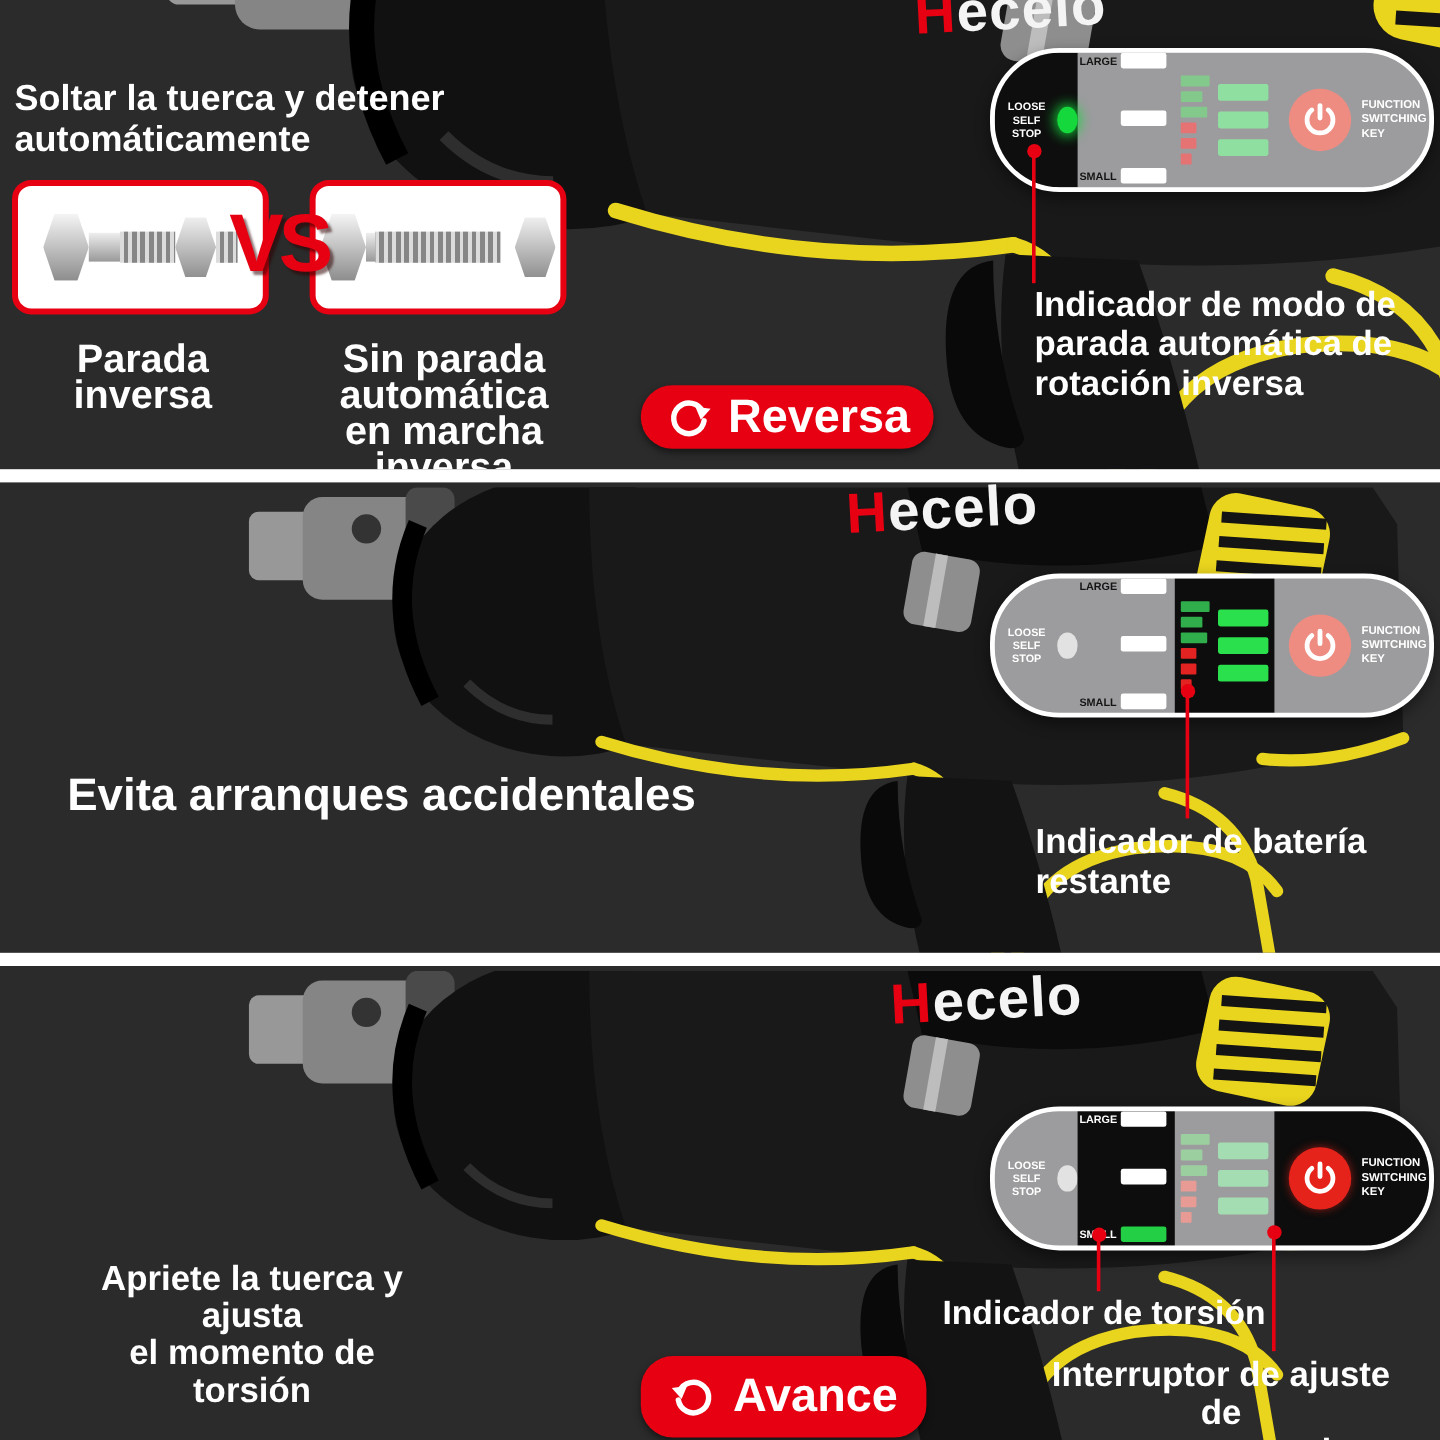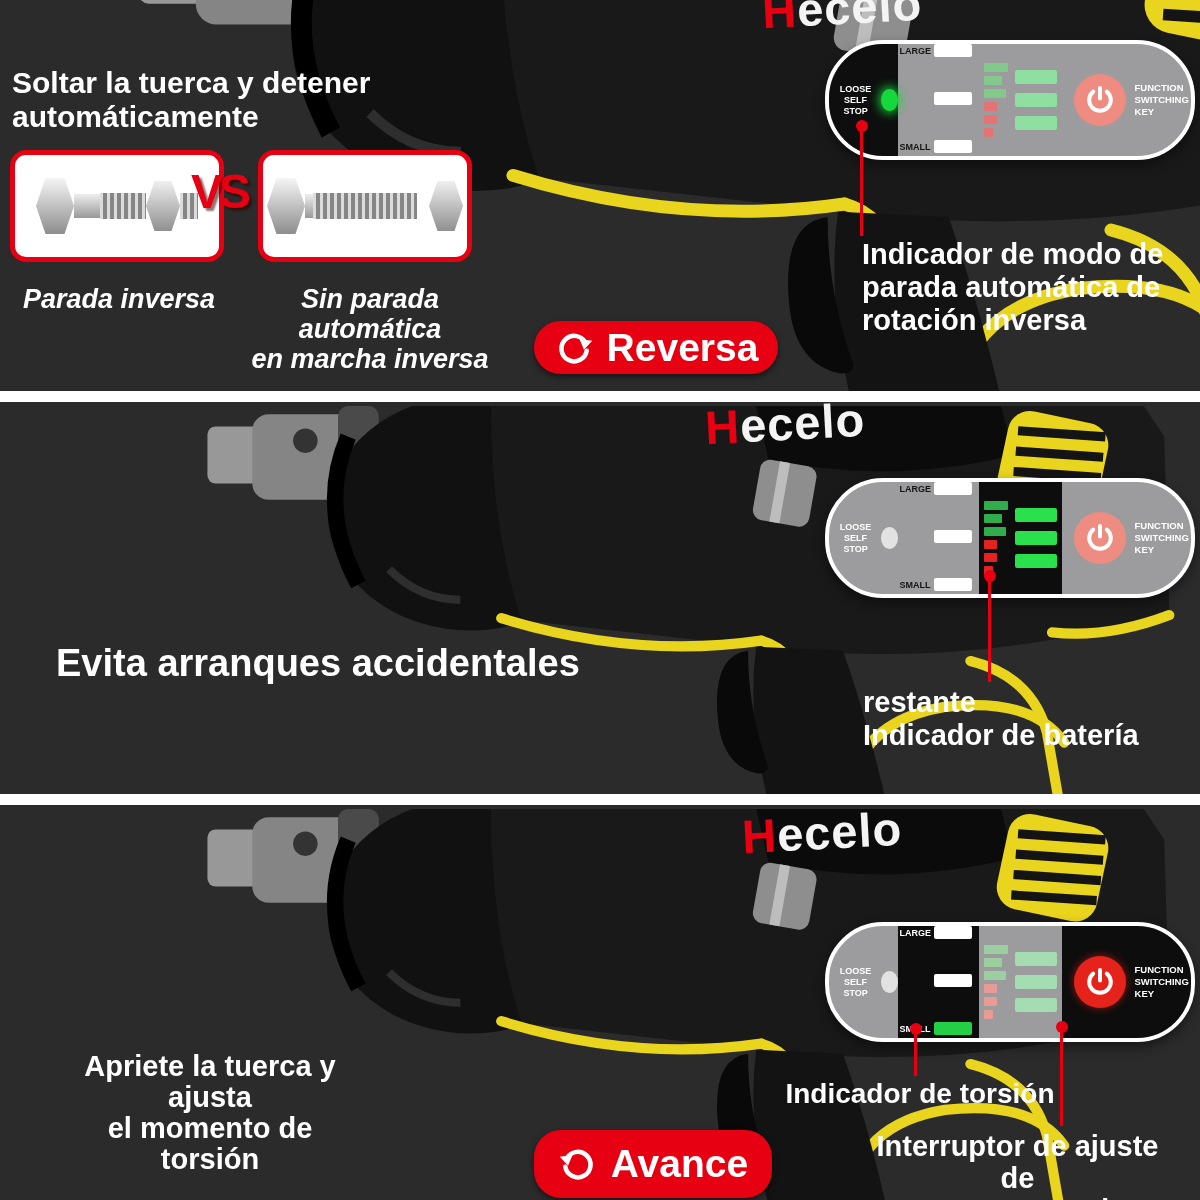--- a/index.html
+++ b/index.html
@@ -22,36 +22,36 @@
   .logo-p1{left:762px;top:-20px;}
   .logo-p2{left:705px;top:-6px;}
   .logo-p3{left:742px;top:0px;}
 
   
   .txt{position:absolute;color:#fff;font-weight:bold;z-index:12;}
   .txt span{display:block;}
   .hl-top{left:12px;top:66px;font-size:30px;line-height:34px;}
   .hl-mid{left:56px;top:240px;font-size:38px;}
   .hl-bot{left:55px;top:246px;width:310px;font-size:29px;line-height:31px;text-align:center;}
-  .cap{position:absolute;color:#fff;font-weight:bold;font-size:27px;line-height:30px;text-align:center;z-index:12;font-style:italic;}
+  .cap{position:absolute;color:#fff;font-weight:bold;font-size:33px;line-height:30px;text-align:center;z-index:12;}
   .cap span{display:block;}
   .cap-left{left:8px;top:284px;width:222px;}
   .cap-right{left:238px;top:284px;width:264px;}
   .ann{position:absolute;color:#fff;font-weight:bold;font-size:29px;line-height:33px;z-index:25;}
   .ann span{display:block;}
   .ann-p1{left:862px;top:238px;}
   .ann-p2{left:863px;top:284px;}
   .ann-torque{left:770px;top:272px;width:300px;text-align:center;font-size:28px;}
   .ann-switch{left:860px;top:325px;width:315px;text-align:center;font-size:29px;line-height:32px;}
 
   
   .compare-box{position:absolute;width:204px;height:102px;background:#fff;border:5px solid #e60012;
                border-radius:16px;display:flex;align-items:center;justify-content:center;z-index:11;}
   .box-left{left:10px;top:150px;} .box-right{left:258px;top:150px;}
-  .vs{position:absolute;left:191px;top:164px;font-size:48px;font-weight:800;color:#e60012;
+  .vs{position:absolute;left:191px;top:164px;font-size:68px;font-weight:800;color:#e60012;
       letter-spacing:-4px;z-index:12;text-shadow:3px 3px 2px rgba(50,0,0,.55);}
   .bolt{display:flex;align-items:center;}
   .hex{width:38px;height:56px;background:linear-gradient(180deg,#f5f5f5,#8d8d8d);
        clip-path:polygon(25% 0%,75% 0%,100% 50%,75% 100%,25% 100%,0% 50%);}
   .nut{width:34px;height:50px;background:linear-gradient(180deg,#efefef,#909090);
        clip-path:polygon(25% 0%,75% 0%,100% 50%,75% 100%,25% 100%,0% 50%);}
   .shank{height:24px;background:linear-gradient(180deg,#eee,#999);}
   .thread{height:26px;background:repeating-linear-gradient(90deg,#dcdcdc 0 3px,#868686 3px 7px);}
 
   
@@ -331,22 +331,22 @@
         <div class="cp-fn">
           <span>FUNCTION</span>
           <span>SWITCHING KEY</span>
         </div>
       </div>
     </div>
 
     <div class="dot" style="left:984px;top:168px"></div>
     <div class="vline" style="left:988px;top:179px;height:101px"></div>
     <div class="ann ann-p2">
+      <span>Indicador de batería</span>
       <span>restante</span>
-      <span>Indicador de batería</span>
     </div>
   </section>
 
   <div class="sep s2"></div>
 
   <section class="panel p3">
     <svg class="tool tool-p3">
         <use href="#wrench"></use>
       </svg>
     <div class="brandlogo logo-p3">

